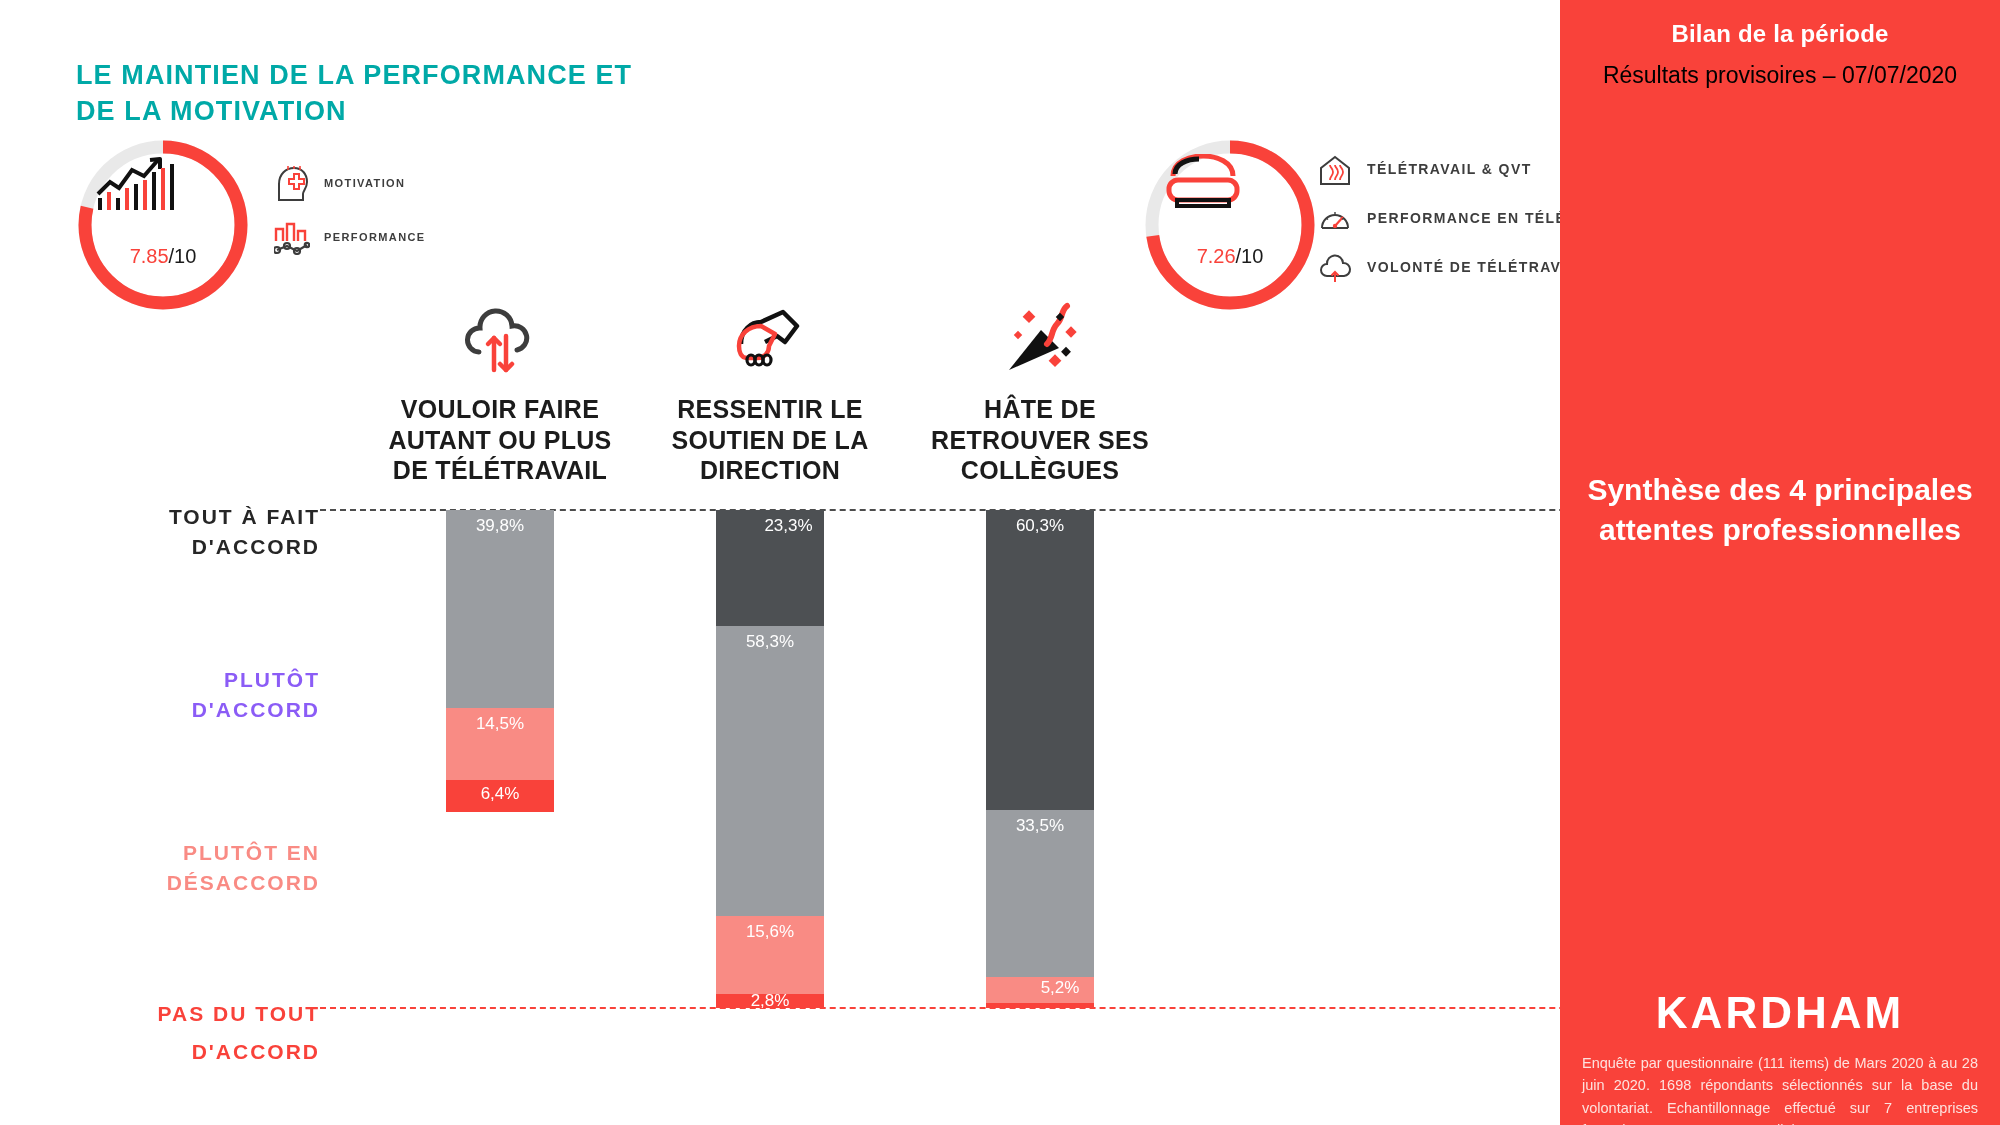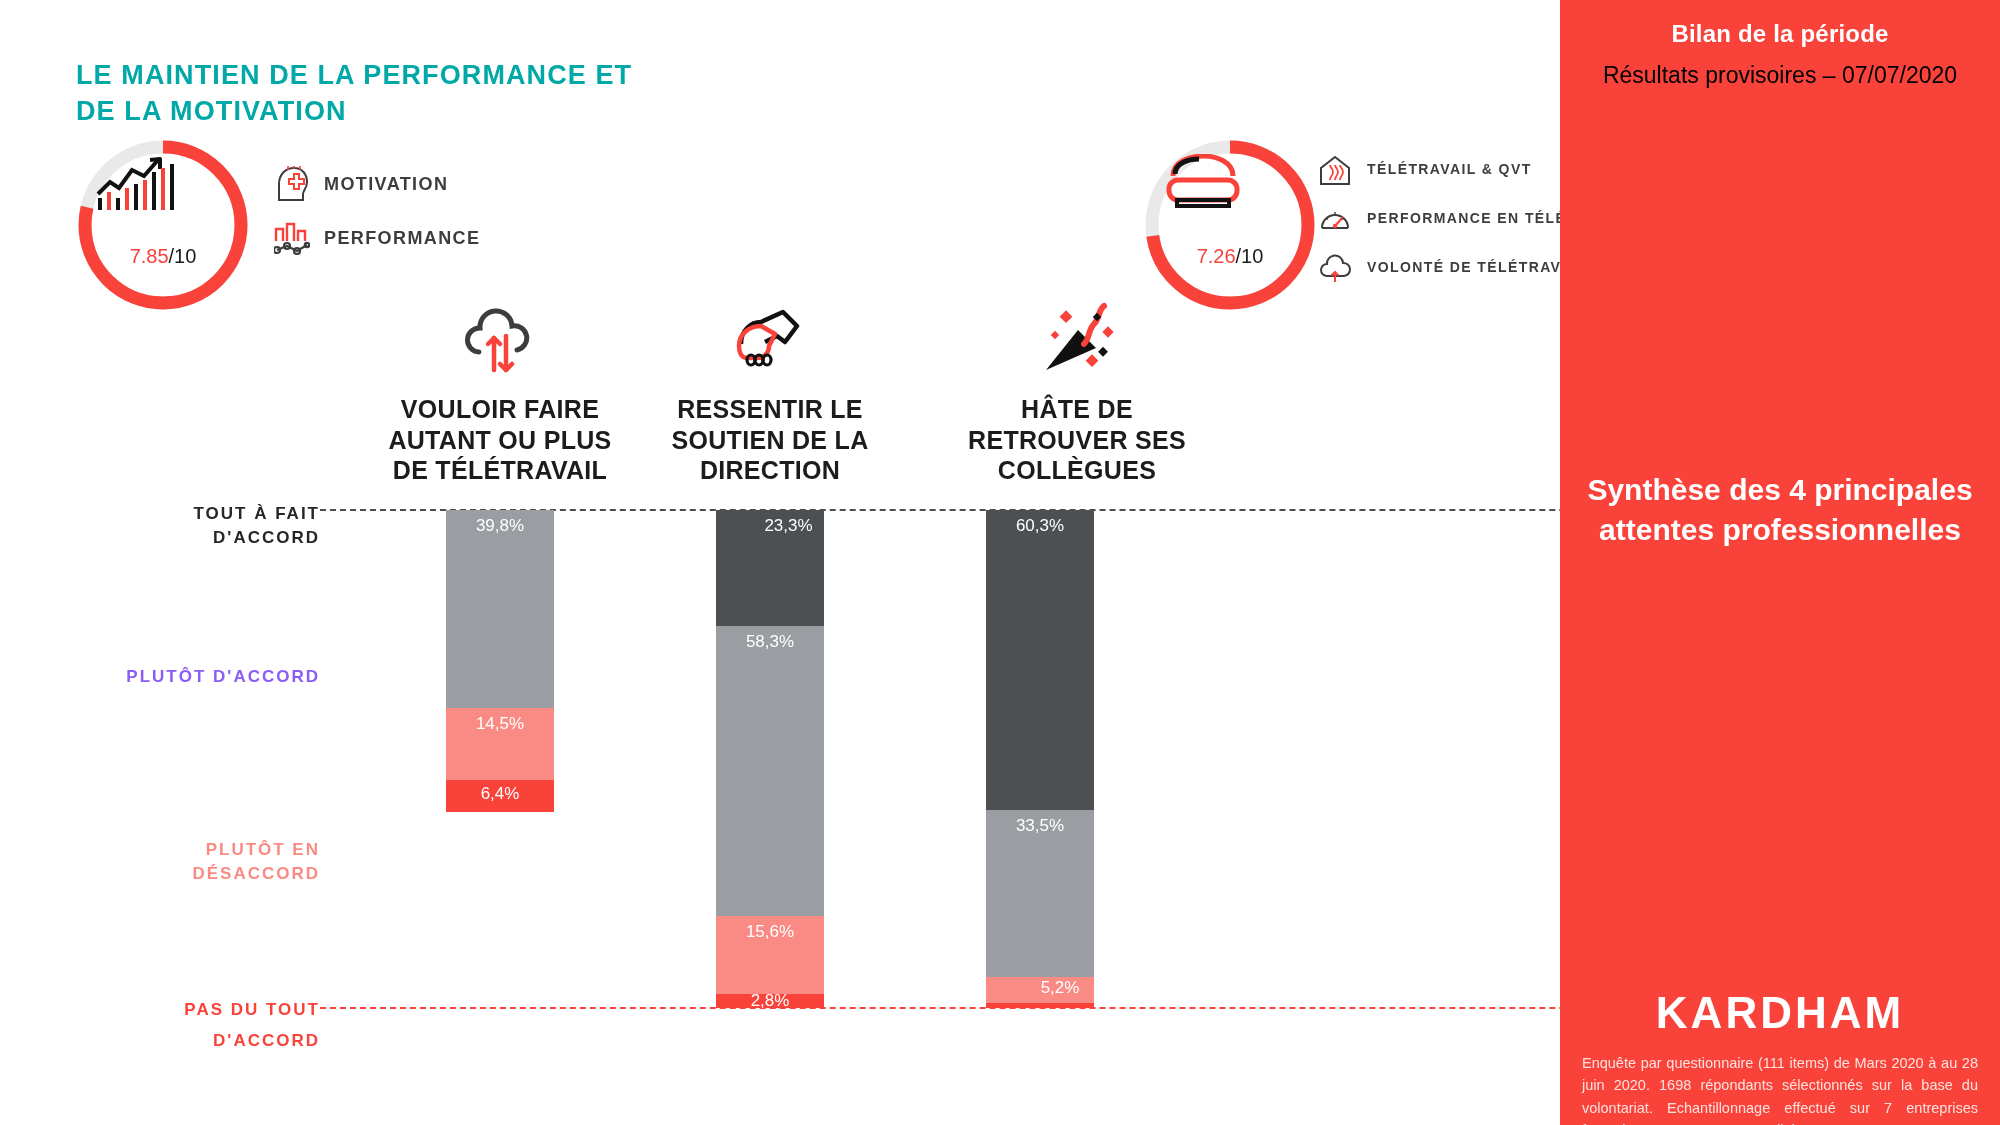--- a/index.html
+++ b/index.html
@@ -62,35 +62,35 @@
   .gauge .glyph{ height:58px; display:flex; align-items:flex-end; }
   .gauge .score{ font-size:20px; margin-top:4px; color:#1a1a1a; white-space:nowrap;}
   .gauge .score b{ color:#f9423a; font-weight:normal; }
 
   
   .legend{ position:absolute; }
   #legend-left{ left:272px; top:164px; }
   #legend-right{ left:1315px; top:150px; }
   .leg-row{ display:flex; align-items:center; margin-bottom:14px; }
   .leg-ico{ width:40px; height:40px; flex:0 0 40px; display:flex; align-items:center; justify-content:center; }
-  .leg-txt{ margin-left:12px; font-size:18px; letter-spacing:1.4px; color:#3d3d3d; font-weight:bold; line-height:1.25; }
+  .leg-txt{ margin-left:12px; font-size:11px; letter-spacing:1.4px; color:#3d3d3d; font-weight:bold; line-height:1.25; }
   #legend-right .leg-row{ margin-bottom:9px; }
   #legend-right .leg-txt{ font-size:14px; }
 
   
   .chart{ position:absolute; left:0; top:0; width:1560px; height:1125px; }
   .col-head{ position:absolute; text-align:center; }
   .col-ico{ height:90px; display:flex; align-items:flex-end; justify-content:center; }
   .col-label{
     margin-top:14px; font-size:25px; font-weight:bold; color:#1c1c1c;
     line-height:1.22; letter-spacing:.3px;
   }
 
   .axis-label{
-    position:absolute; text-align:right; font-size:17px; letter-spacing:2px;
+    position:absolute; text-align:right; font-size:21px; letter-spacing:2px;
     font-weight:bold; line-height:1.42;
   }
   .ax-dark{ color:#262626; }
   .ax-gray{ color:#8b5cf6; }
   .ax-pink{ color:#f98b84; }
   .ax-red{ color:#f9423a; }
 
   .dash-top{
     position:absolute; left:320px; top:509px; width:1775px; height:0;
     border-top:2px dashed #4d4d4d;
@@ -274,21 +274,21 @@
           <g fill="none" stroke="#111" stroke-width="3.2">
             <ellipse cx="24" cy="60" rx="4" ry="5"></ellipse>
               <ellipse cx="32" cy="60" rx="4" ry="5"></ellipse>
             <ellipse cx="40" cy="60" rx="4" ry="5"></ellipse>
           </g>
         </svg>
       </div>
       <div class="col-label">RESSENTIR LE SOUTIEN DE LA DIRECTION</div>
     </div>
 
-    <div class="col-head" style="left:925px; top:290px; width:230px;margin-left:37px;">
+    <div class="col-head" style="left:925px; top:290px; width:230px;">
       <div class="col-ico">
         <svg width="90" height="80" viewBox="0 0 90 80">
           <path d="M14 70 L46 30 L64 48 Z" fill="#111"></path>
           <path d="M52 44 C58 38 56 30 62 24 C68 18 66 10 72 6" fill="none" stroke="#f9423a" stroke-width="6" stroke-linecap="round"></path>
           <g fill="#f9423a">
             <rect x="30" y="12" width="9" height="9" transform="rotate(45 34 16)"></rect>
             <rect x="56" y="56" width="9" height="9" transform="rotate(45 60 60)"></rect>
             <rect x="72" y="28" width="8" height="8" transform="rotate(45 76 32)"></rect>
             <rect x="20" y="32" width="6" height="6" transform="rotate(45 23 35)"></rect>
           </g>

